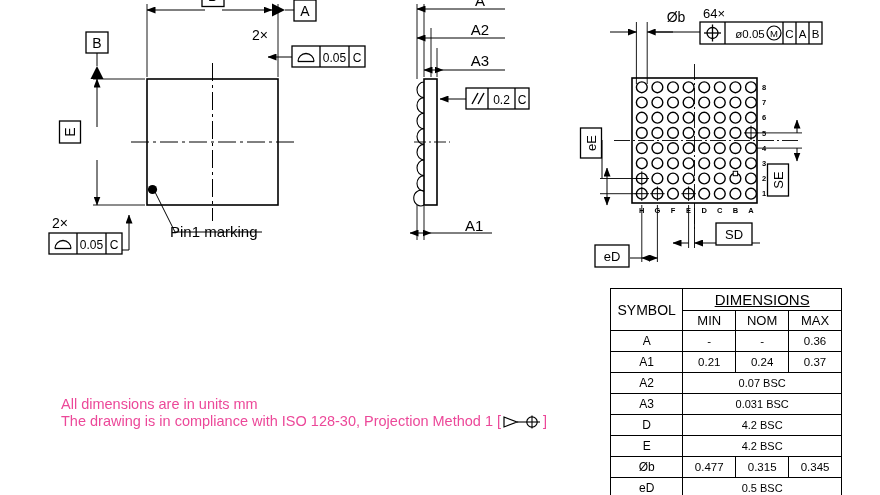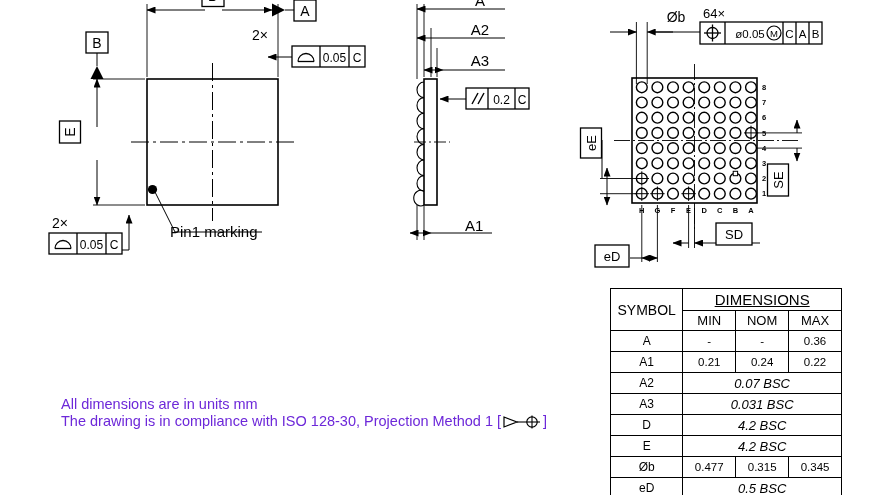--- a/index.html
+++ b/index.html
@@ -27,21 +27,21 @@
     height: 495px;
   }
   .note-block {
     position: absolute;
     left: 61px;
     top: 396px;
     width: 520px;
     font-size: 14.5px;
     line-height: 17px;
     white-space: nowrap;
-    color: #6d28d9;
+    color: #ec4899;
   }
   .note-line { display: block; }
   .note-line .proj-sym {
     display: inline-block;
     vertical-align: -3px;
     margin: 0 1px;
   }
   
   .dim-table {
     position: absolute;
@@ -75,22 +75,21 @@
     height: 19px;
     width: 53px;
   }
   .dim-table .sym-cell {
     font-size: 12px;
   }
   .dim-table .val-cell {
     font-size: 11.5px;
   }
   .dim-table .bsc-cell {
-    font-size: 13px;
-    font-style: italic;
+    font-size: 11px;
   }
 </style>
 </head>
 <body>
 
 <div id="root">
 
   <svg class="drawing" viewBox="0 0 880 495">
     <defs>
       <marker id="ah" markerWidth="9" markerHeight="7" refX="8.5" refY="3.5" orient="auto" markerUnits="userSpaceOnUse">
@@ -470,21 +469,21 @@
       <tr>
         <td class="sym-cell">A</td>
         <td class="val-cell">-</td>
         <td class="val-cell">-</td>
         <td class="val-cell">0.36</td>
       </tr>
       <tr>
         <td class="sym-cell">A1</td>
         <td class="val-cell">0.21</td>
         <td class="val-cell">0.24</td>
-        <td class="val-cell">0.22</td>
+        <td class="val-cell">0.37</td>
       </tr>
       <tr>
         <td class="sym-cell">A2</td>
         <td class="bsc-cell" colspan="3">0.07 BSC</td>
       </tr>
       <tr>
         <td class="sym-cell">A3</td>
         <td class="bsc-cell" colspan="3">0.031 BSC</td>
       </tr>
       <tr>

